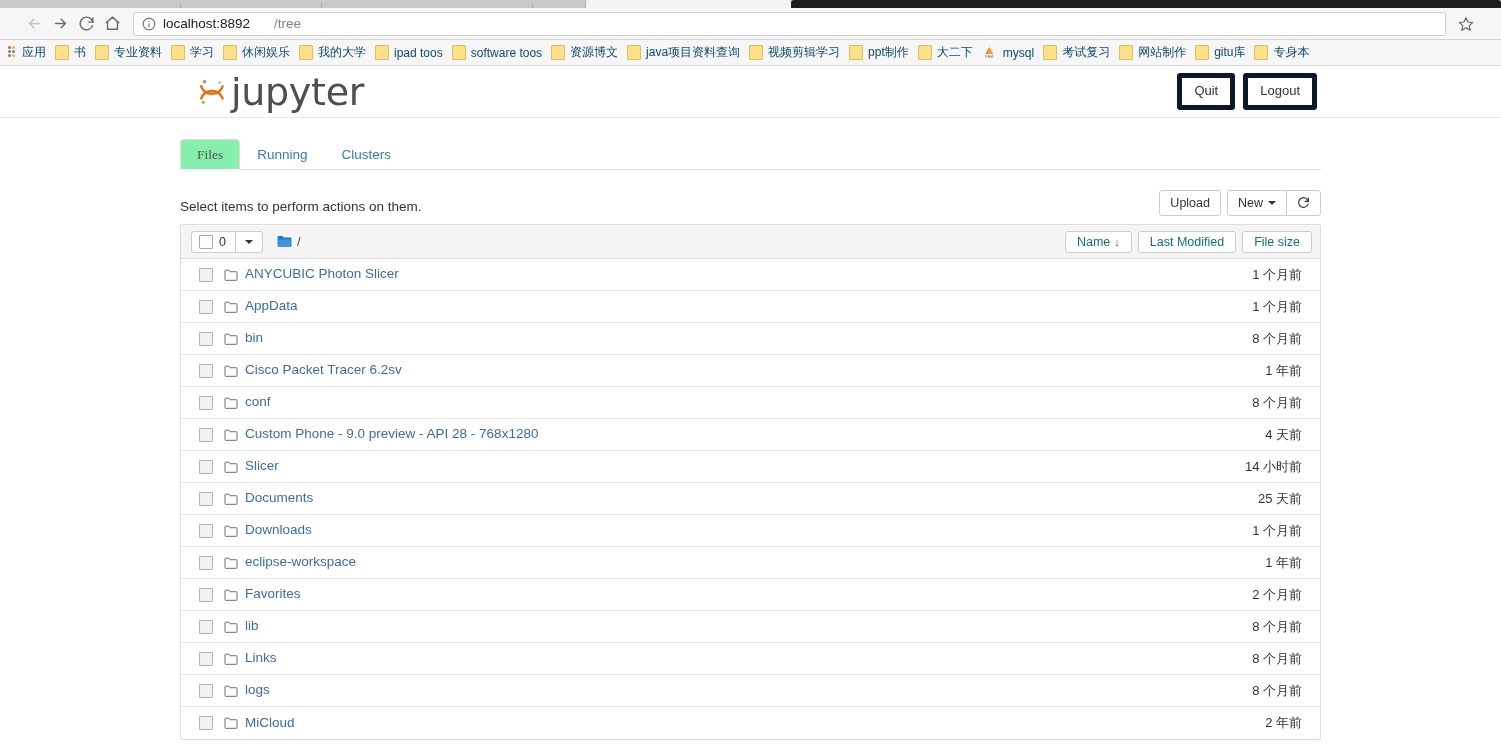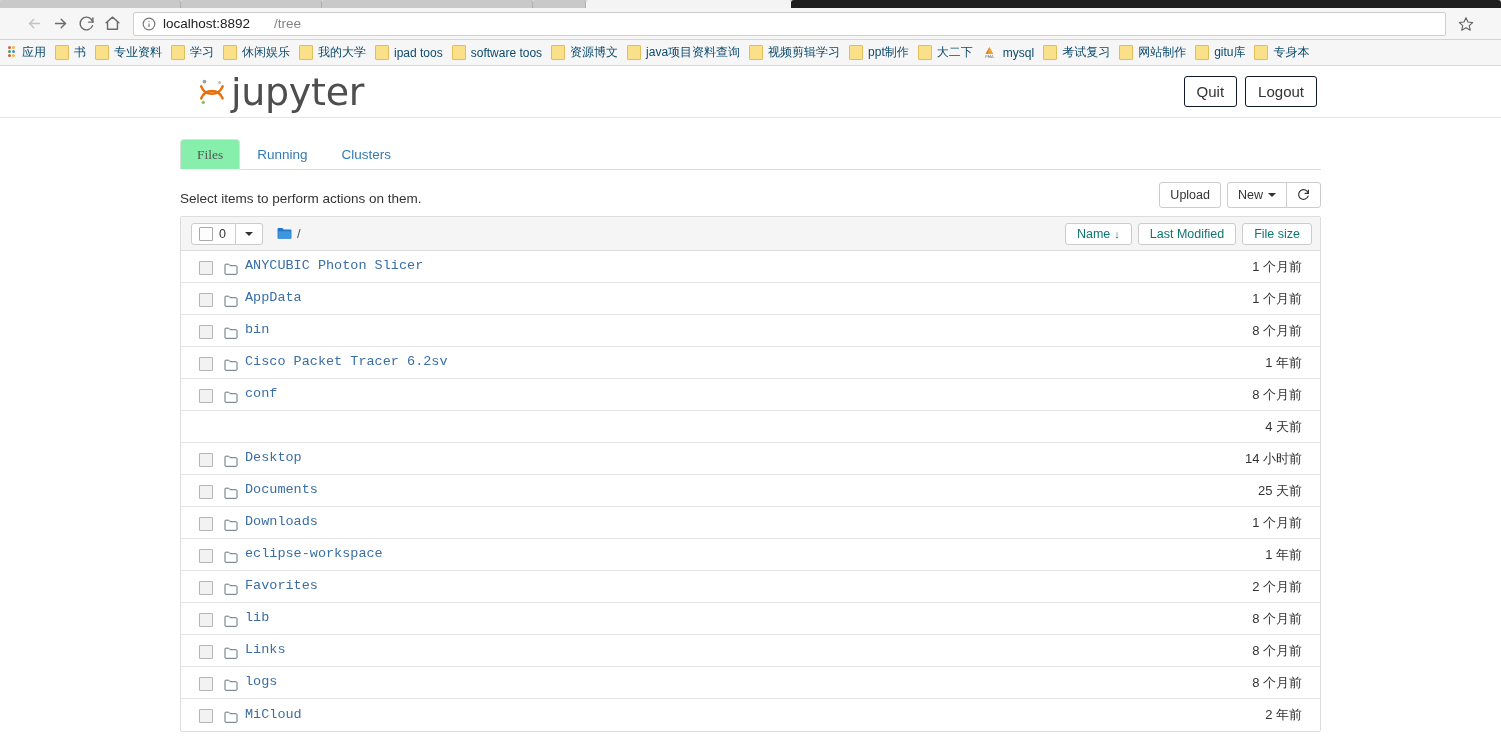--- a/index.html
+++ b/index.html
@@ -162,23 +162,23 @@
     font-weight: 400;
   }
   #jp-header-right {
     margin-left: auto;
     display: flex;
     gap: 8px;
     margin-right: 160px;
   }
   .jp-btn {
     background: #ffffff;
-    border: 1px solid #0f172a;
+    border: 5px solid #0f172a;
     border-radius: 3px;
-    font-size: 15px;
+    font-size: 13px;
     color: #333;
     padding: 5px 12px;
     line-height: 1.3;
     font-family: "Liberation Sans", sans-serif;
     cursor: pointer;
   }
 
   #jp-body {
     width: 1141px;
     margin: 0 auto;
@@ -208,21 +208,21 @@
     color: #555555;
     background: #86efac;
     border-color: #dddddd;
     border-bottom: 1px solid #ffffff;
     font-family: Liberation Serif, serif;
   }
 
   #jp-toolbar-row {
     display: flex;
     align-items: flex-end;
-    margin-top: 12px;
+    margin-top: 20px;
     height: 26px;
   }
   #jp-hint {
     font-size: 13.5px;
     color: #333333;
     line-height: 1.3;
   }
   #jp-toolbar-right {
     margin-left: auto;
     display: flex;
@@ -327,21 +327,21 @@
 
   .f-row {
     display: flex;
     align-items: center;
     height: 32px;
     border-bottom: 1px solid #e4e4e4;
     padding: 0 14px 0 18px;
     box-sizing: border-box;
   }
   .f-row:last-child { border-bottom: none; }
-  .f-left { display:flex; align-items:flex-end; min-width:0;font-family:Liberation Mono, monospace; }
+  .f-left { display:flex; align-items:center; min-width:0; }
   .f-cbox {
     width: 12px; height: 12px;
     border: 1px solid #b4b4b4;
     background: #f2f2f2;
     border-radius: 1px;
     margin-right: 11px;
     flex: 0 0 auto;
   }
   .f-folder { margin-right: 7px; display:flex; align-items:center; flex:0 0 auto;}
   .f-name {
@@ -638,31 +638,40 @@
               <span class="f-folder">
                 <svg width="14" height="12" viewBox="0 0 16 14" fill="none" stroke="#5a6978" stroke-width="1.1" stroke-linejoin="round">
                   <path d="M1 12.4V2.2a.8.8 0 0 1 .8-.8h3.6L6.9 3.2h7.3a.8.8 0 0 1 .8.8v8.4a.8.8 0 0 1-.8.8H1.8a.8.8 0 0 1-.8-.8z"></path>
                 </svg>
               </span>
               <a class="f-name" href="#">conf</a>
             </div>
             <div class="f-time">8 个月前</div>
           </div>
           <div class="f-row">
+            <div class="f-left">
+              <span class="f-cbox"></span>
+              <span class="f-folder">
+                <svg width="14" height="12" viewBox="0 0 16 14" fill="none" stroke="#5a6978" stroke-width="1.1" stroke-linejoin="round">
+                  <path d="M1 12.4V2.2a.8.8 0 0 1 .8-.8h3.6L6.9 3.2h7.3a.8.8 0 0 1 .8.8v8.4a.8.8 0 0 1-.8.8H1.8a.8.8 0 0 1-.8-.8z"></path>
+                </svg>
+              </span>
+              <a class="f-name" href="#">Custom Phone - 9.0 preview - API 28 - 768x1280</a>
+            </div>
             <div class="f-time">4 天前</div>
           </div>
           <div class="f-row">
             <div class="f-left">
               <span class="f-cbox"></span>
               <span class="f-folder">
                 <svg width="14" height="12" viewBox="0 0 16 14" fill="none" stroke="#5a6978" stroke-width="1.1" stroke-linejoin="round">
                   <path d="M1 12.4V2.2a.8.8 0 0 1 .8-.8h3.6L6.9 3.2h7.3a.8.8 0 0 1 .8.8v8.4a.8.8 0 0 1-.8.8H1.8a.8.8 0 0 1-.8-.8z"></path>
                 </svg>
               </span>
-              <a class="f-name" href="#">Desktop</a>
+              <a class="f-name" href="#">Slicer</a>
             </div>
             <div class="f-time">14 小时前</div>
           </div>
           <div class="f-row">
             <div class="f-left">
               <span class="f-cbox"></span>
               <span class="f-folder">
                 <svg width="14" height="12" viewBox="0 0 16 14" fill="none" stroke="#5a6978" stroke-width="1.1" stroke-linejoin="round">
                   <path d="M1 12.4V2.2a.8.8 0 0 1 .8-.8h3.6L6.9 3.2h7.3a.8.8 0 0 1 .8.8v8.4a.8.8 0 0 1-.8.8H1.8a.8.8 0 0 1-.8-.8z"></path>
                 </svg>

